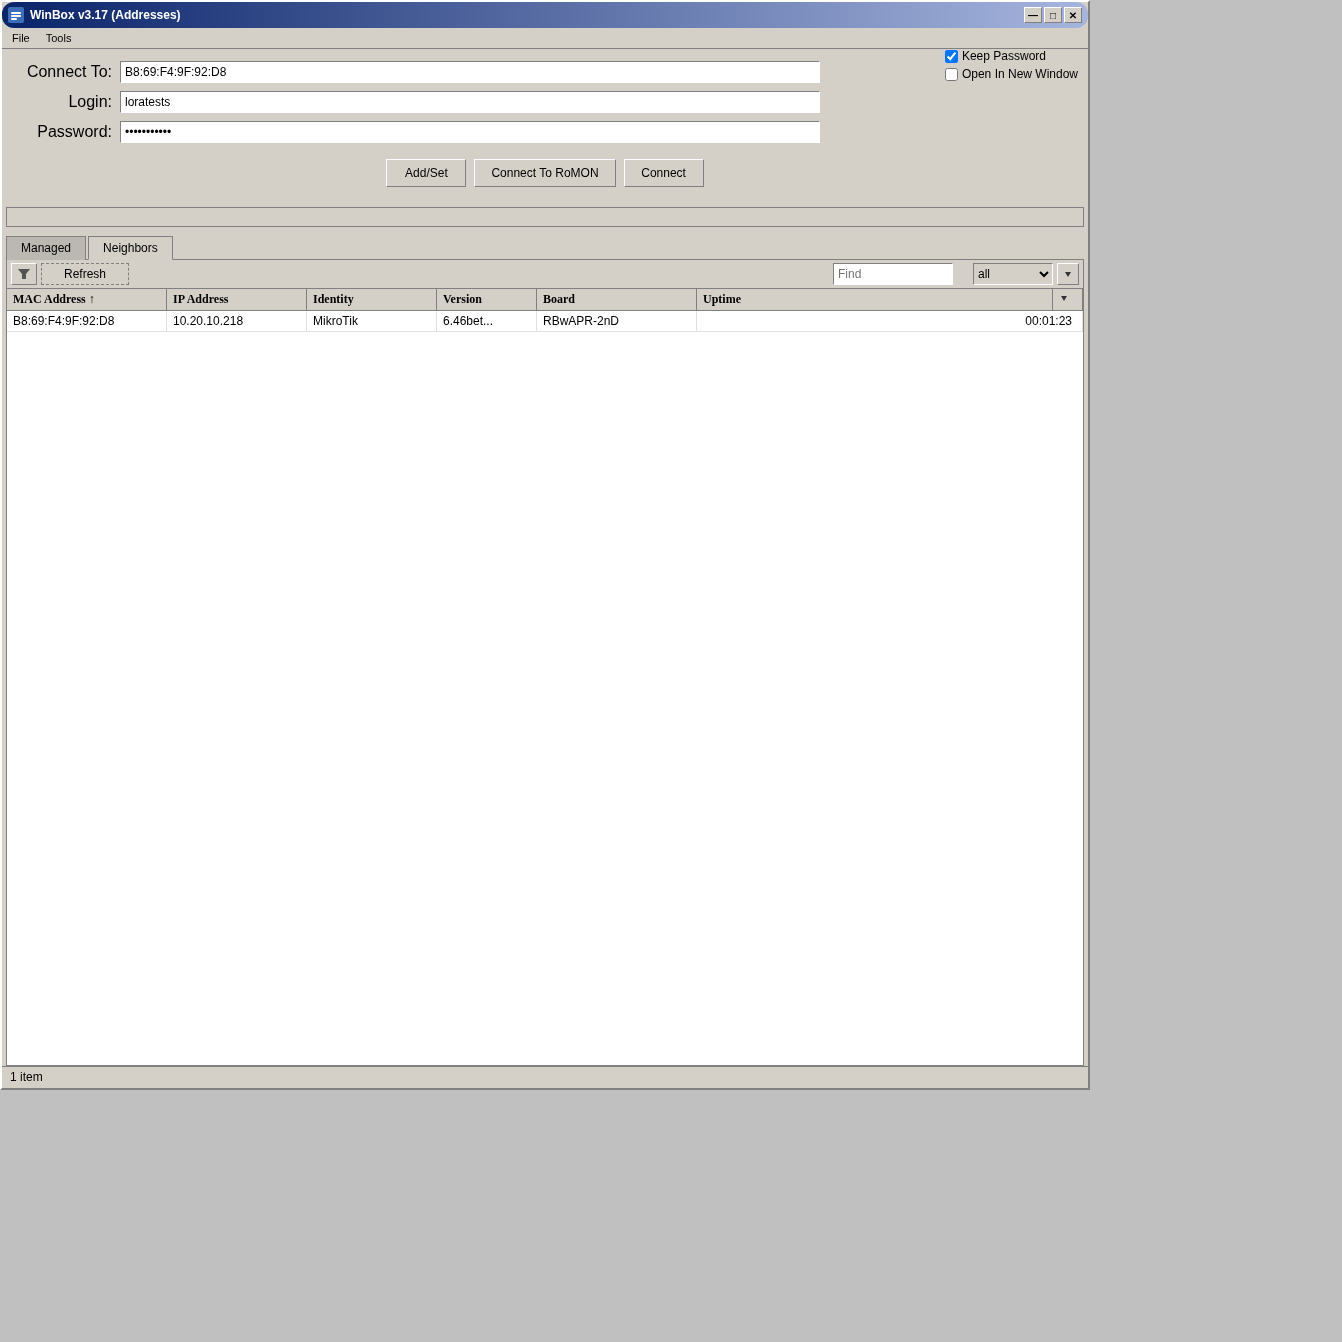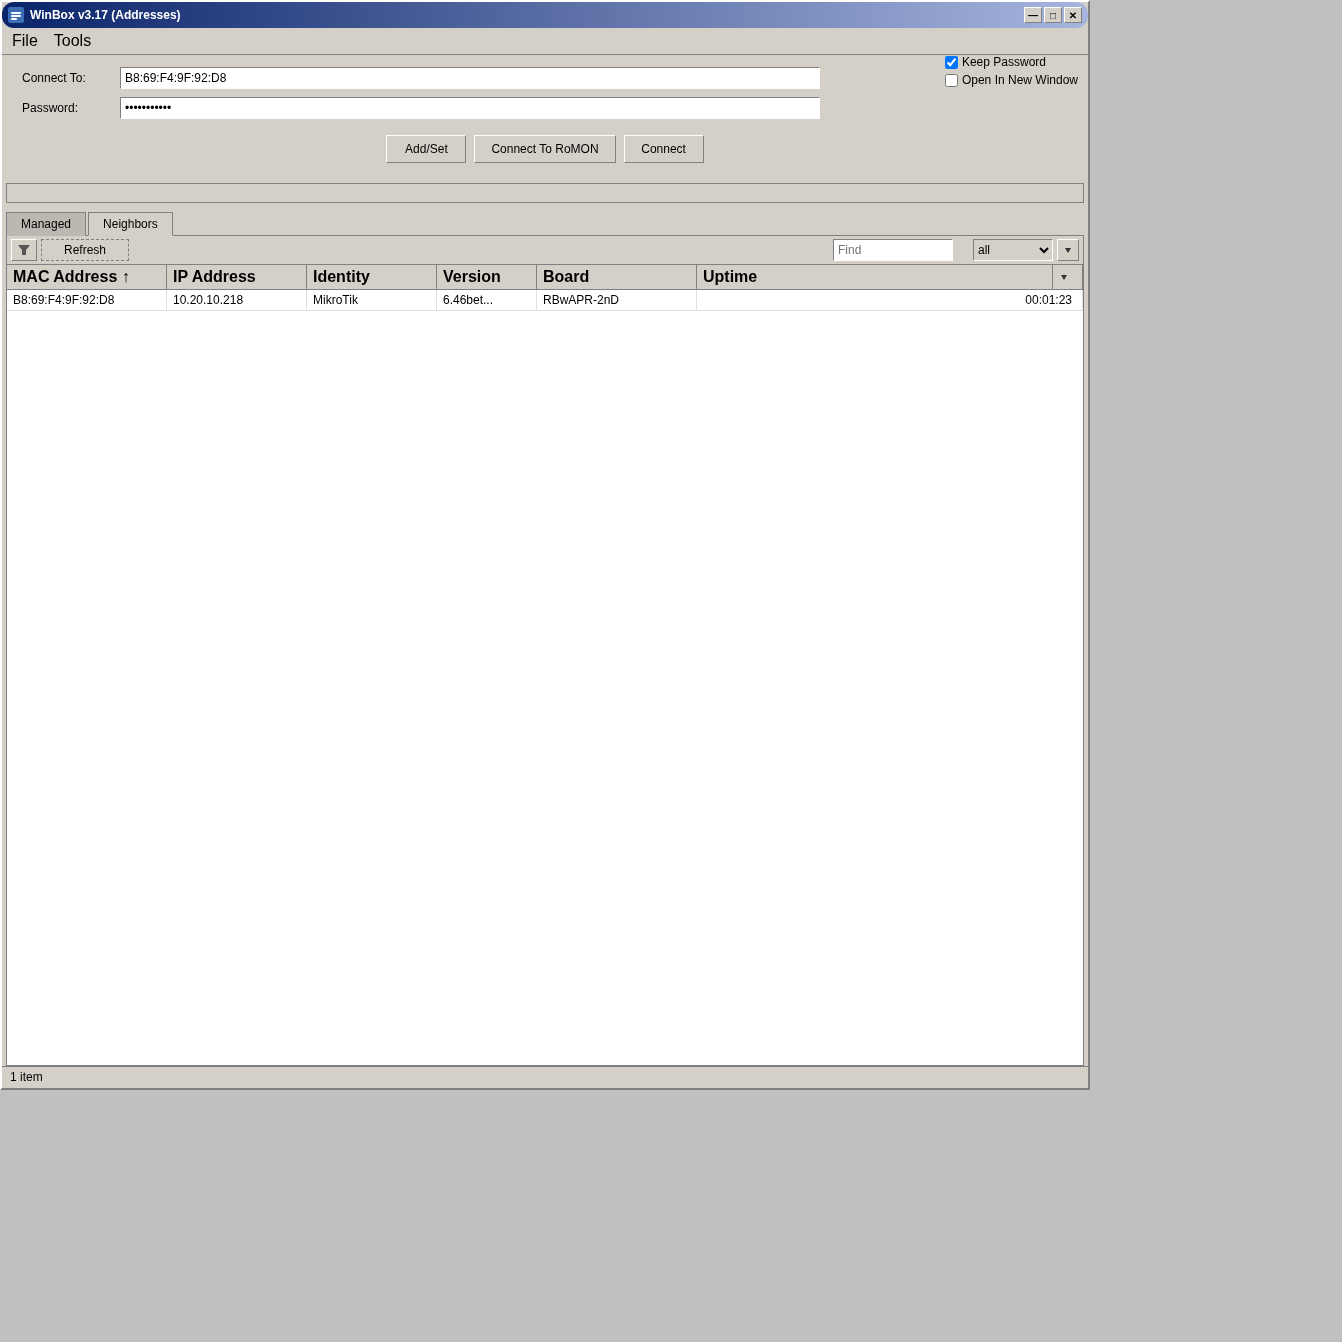--- a/index.html
+++ b/index.html
@@ -78,36 +78,37 @@
       background: #d4d0c8;
       padding: 2px 4px;
       display: flex;
       gap: 4px;
       border-bottom: 1px solid #808080;
       flex-shrink: 0;
     }
     .menu-item {
       padding: 2px 6px;
       cursor: pointer;
-      font-size: 16px;
+      font-size: 11px;
     }
     .connection-area {
       background: #d4d0c8;
       padding: 12px 20px;
       flex-shrink: 0;
     }
     .form-row {
       display: flex;
       align-items: center;
       margin-bottom: 8px;
     }
     .form-label {
+      text-align: right;
       width: 90px;
       margin-right: 8px;
-      font-size: 12px;
+      font-size: 16px;
       flex-shrink: 0;
     }
     .form-input {
       flex: 1;
       height: 22px;
       border: 1px solid;
       border-top-color: #808080;
       border-left-color: #808080;
       border-right-color: #ffffff;
       border-bottom-color: #ffffff;
@@ -274,25 +275,26 @@
     }
     .table-header {
       display: flex;
       background: #d4d0c8;
       border-bottom: 1px solid #808080;
       flex-shrink: 0;
     }
     .th {
       padding: 3px 6px;
       border-right: 1px solid #808080;
-      font-size: 16px;
+      font-size: 12px;
       font-weight: bold;
       cursor: pointer;
       white-space: nowrap;
       overflow: hidden;
+      font-family: Liberation Serif, serif;
     }
     .th-mac { width: 160px; }
     .th-ip { width: 140px; }
     .th-identity { width: 130px; }
     .th-version { width: 100px; }
     .th-board { width: 160px; }
     .th-uptime { width: 120px; flex: 1; }
     .th-extra { width: 30px; }
     .table-body {
       flex: 1;
@@ -363,20 +365,24 @@
 
   <div class="menu-bar">
     <span class="menu-item">File</span>
     <span class="menu-item">Tools</span>
   </div>
 
   <div class="connection-area connection-form-container">
     <div class="form-row">
       <label class="form-label">Connect To:</label>
       <input class="form-input" type="text" value="B8:69:F4:9F:92:D8" style="">
+    </div>
+    <div class="form-row">
+      <label class="form-label">Login:</label>
+      <input class="form-input" type="text" value="loratests" style="">
     </div>
     <div class="form-row">
       <label class="form-label">Password:</label>
       <input class="form-input" type="password" value="password123" style="">
     </div>
 
     <div class="right-options">
       <div class="checkbox-row">
         <input type="checkbox" class="checkbox-input" checked="" style="">
         <label class="checkbox-label">Keep Password</label>

